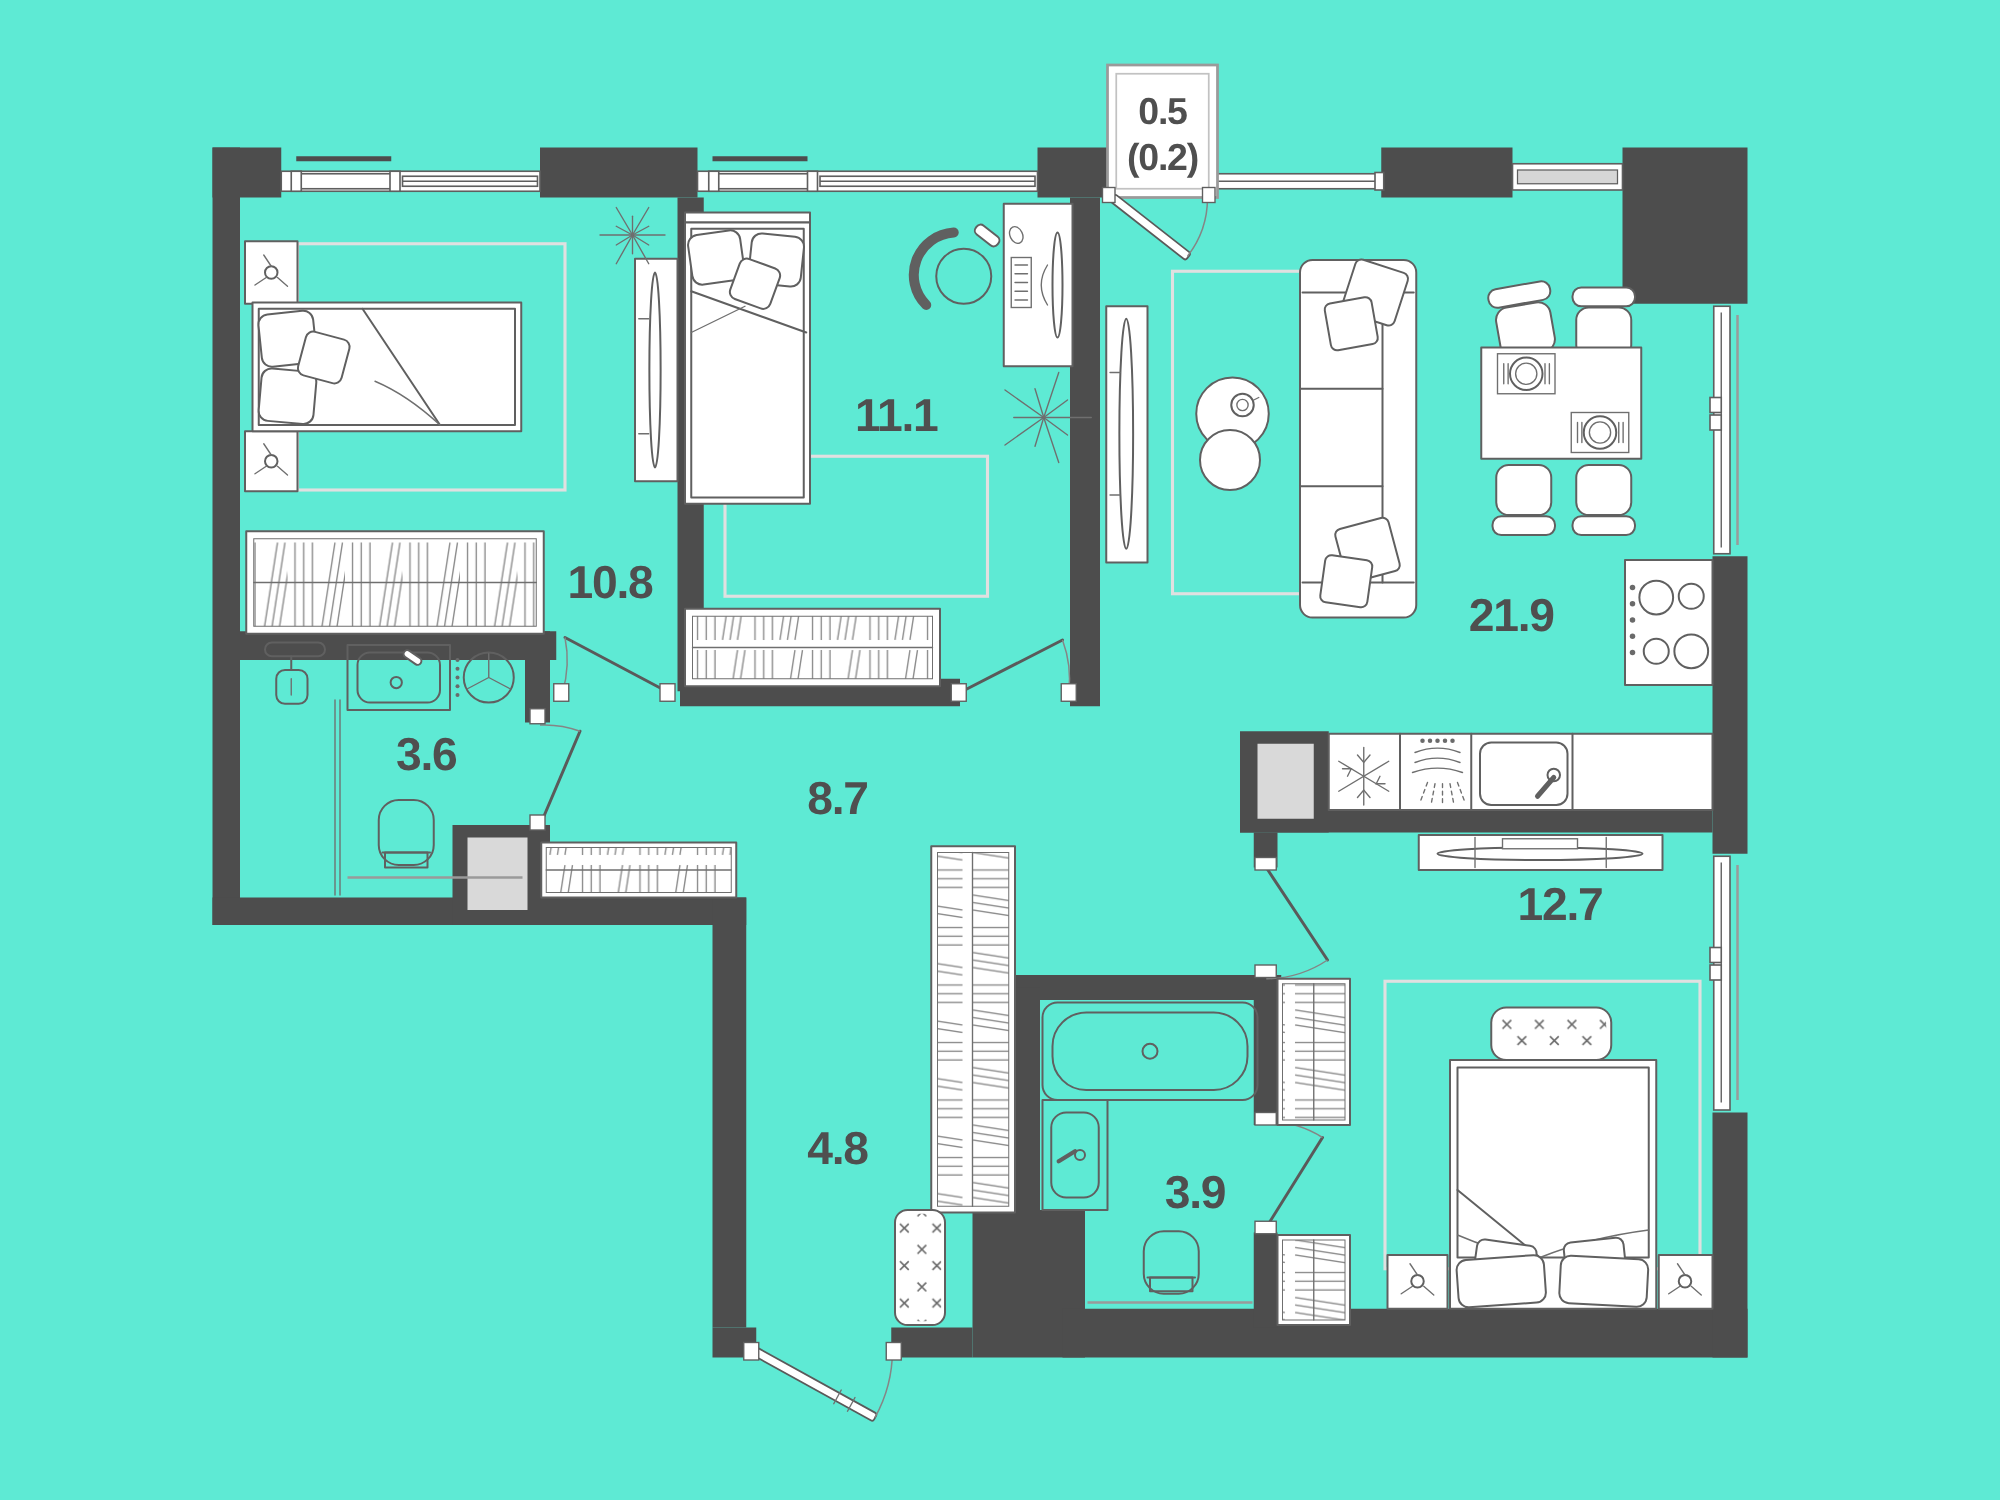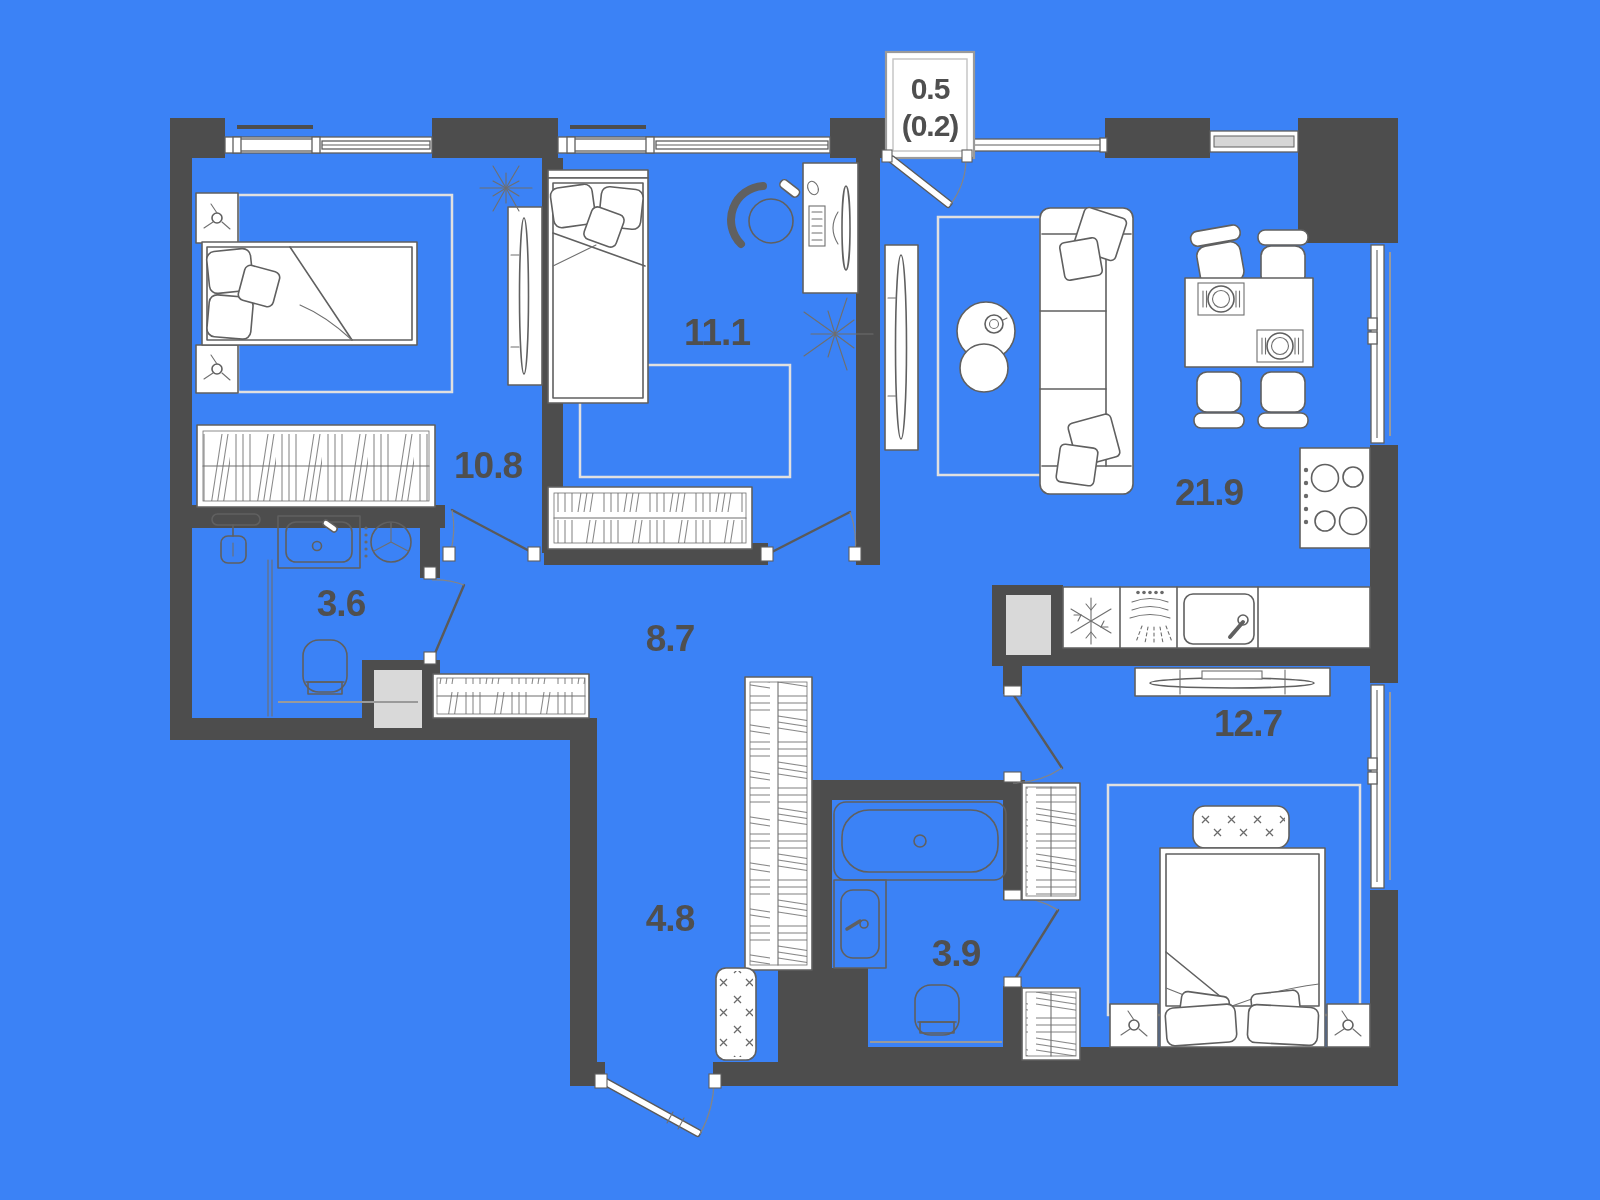--- a/index.html
+++ b/index.html
@@ -1,16 +1,16 @@
 <!DOCTYPE html>
 <html><head>
 <meta charset="utf-8">
 <style>
   html,body{margin:0;padding:0;background:#ffffff;}
-  .stage{width:1600px;height:1200px;position:relative;background:#3b82f6;}
+  .stage{width:1600px;height:1200px;position:relative;background:#5eead4;}
   svg{display:block;}
   svg text{font-family:"Liberation Sans",sans-serif;font-weight:bold;text-anchor:middle;letter-spacing:-1px;}
   text.room{font-size:37px;}
   text.bal{font-size:30px;}
   .f{fill:#ffffff;stroke:#606060;stroke-width:1.6;stroke-linecap:round;stroke-linejoin:round;}
   .fn{fill:none;stroke:#606060;stroke-width:1.6;stroke-linecap:round;stroke-linejoin:round;}
   .t{fill:none;stroke:#6f6f6f;stroke-width:1.1;stroke-linecap:round;}
   .tf{fill:#ffffff;stroke:#6f6f6f;stroke-width:1.1;}
   .arc{fill:none;stroke:#858585;stroke-width:1.2;}
   .leaf{stroke:#5a5a5a;stroke-width:2.4;stroke-linecap:round;}

